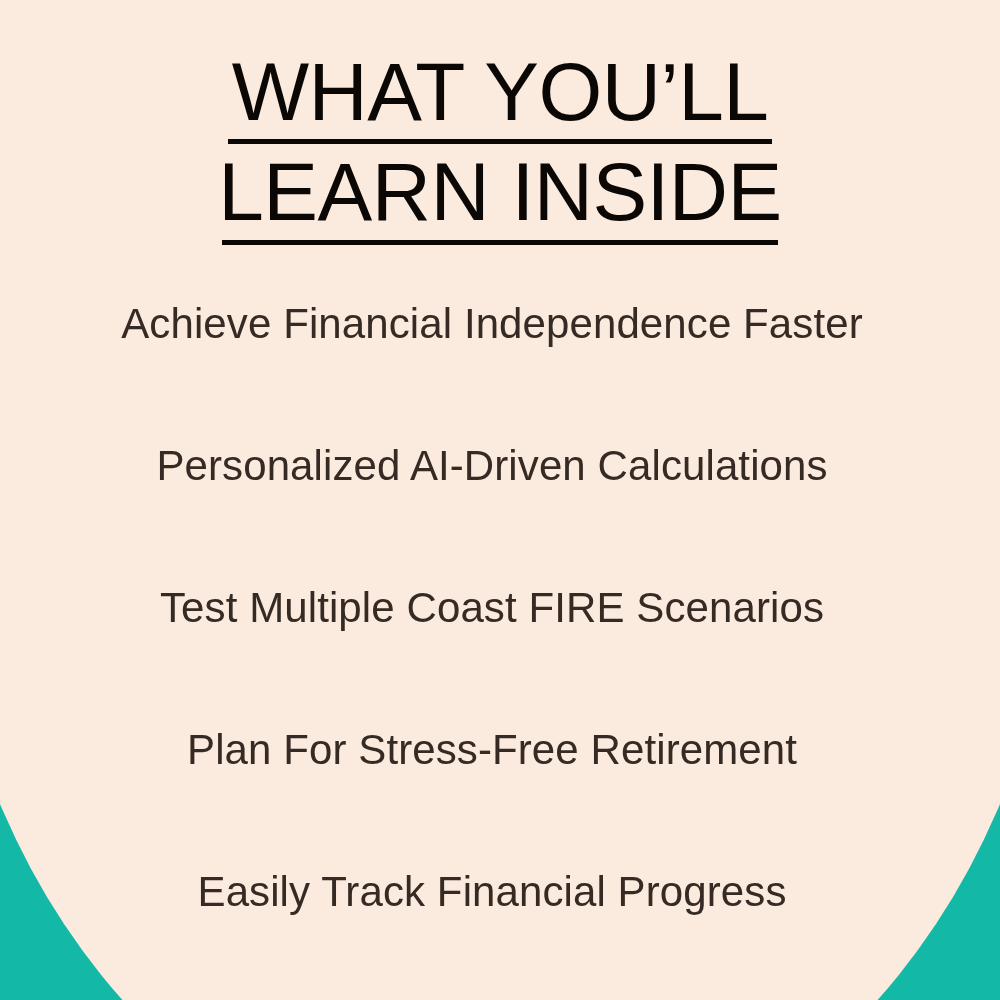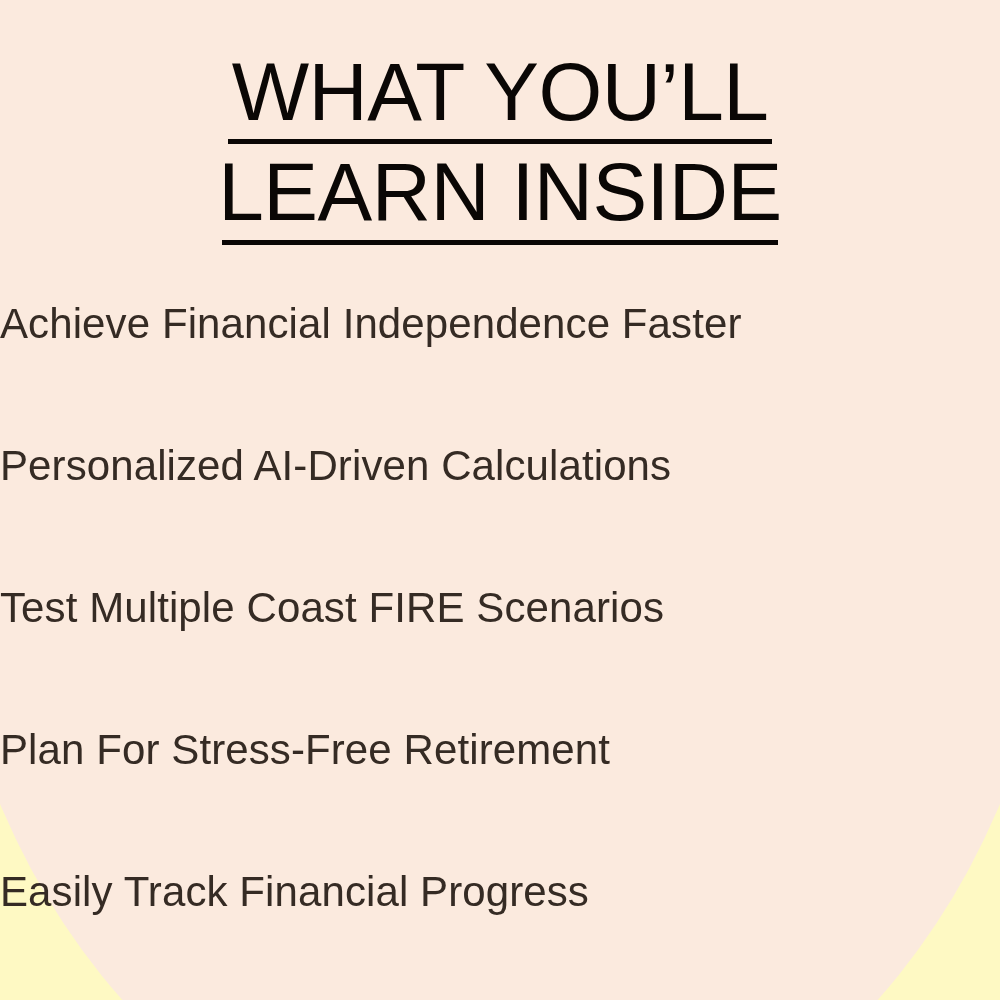--- a/index.html
+++ b/index.html
@@ -5,21 +5,21 @@
   html, body {
     margin: 0;
     padding: 0;
     background: #2b2420;
   }
   #canvas {
     position: relative;
     width: 1000px;
     height: 1000px;
     overflow: hidden;
-    background: #fef9c3;
+    background: #14b8a6;
     font-family: "Liberation Sans", "DejaVu Sans", sans-serif;
   }
   
   #arch {
     position: absolute;
     left: -64px;
     top: -180px;
     width: 1128px;
     height: 1360px;
     background: #fbeade;
@@ -75,20 +75,21 @@
   
   #benefits {
     position: absolute;
     left: 0;
     top: 296px;
     width: 1000px;
   }
   .benefit {
     display: block;
     width: 984px;
+    text-align: center;
     color: #352b24;
     font-size: 42px;
     line-height: 56px;
     font-weight: 400;
     letter-spacing: 0.1px;
     white-space: nowrap;
     margin-bottom: 86px;
   }
   .benefit:last-child { margin-bottom: 8px; }
 </style>

